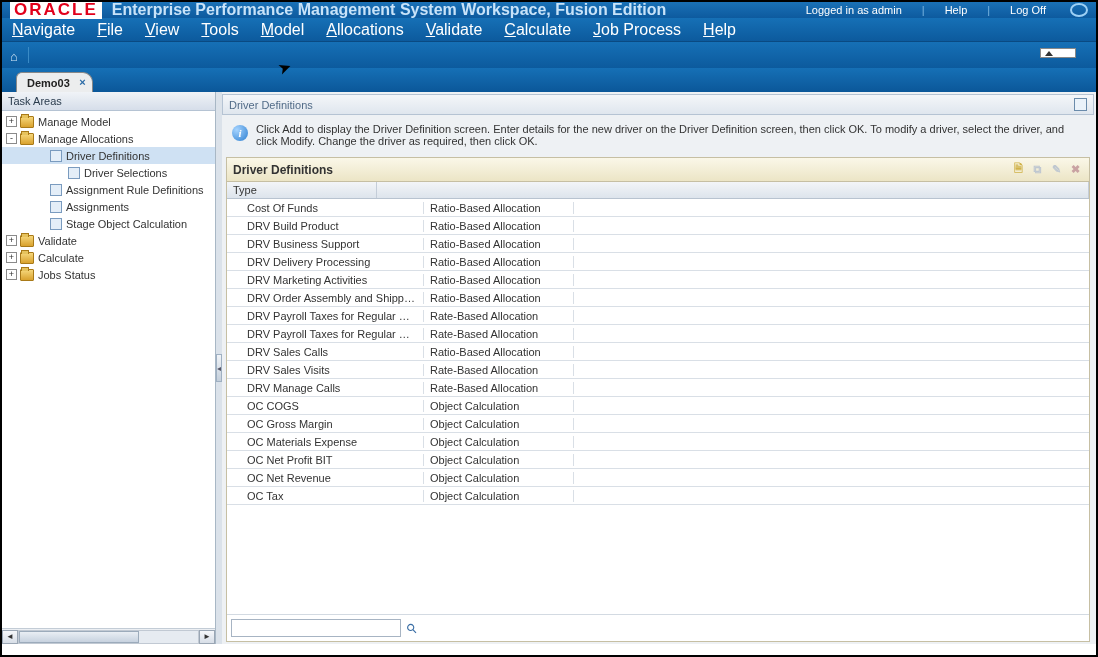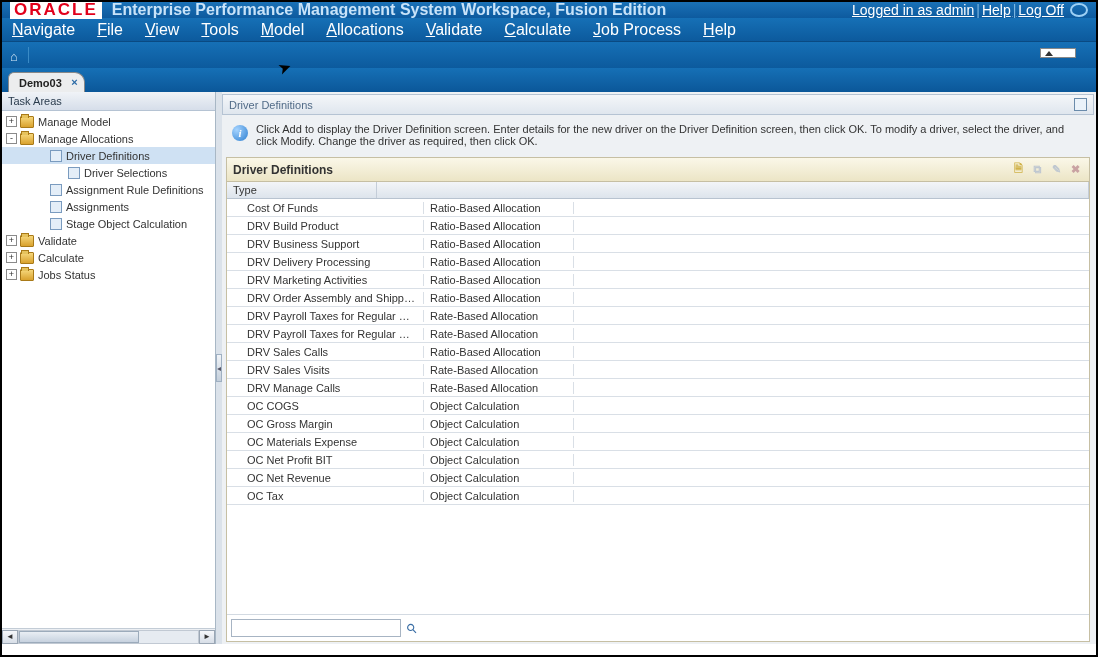--- a/index.html
+++ b/index.html
@@ -33,21 +33,21 @@
     margin-right: 10px;
     height: 18px;
     line-height: 18px;
   }
   .app-title {
     font-weight: bold;
     font-size: 16px;
     color: #c8e3f9;
     flex: 1;
   }
-  .header-right { display: flex; align-items: center; gap: 2px; font-size: 14px; text-decoration: underline; }
+  .header-right { display: flex; align-items: center; gap: 20px; font-size: 11px; }
   .header-right span { cursor: pointer; }
   .header-right .divider { color: #7ab5e0; }
   .power-icon {
     width: 18px; height: 14px;
     border: 2px solid #9dd0f5;
     border-radius: 50%;
     position: relative;
     margin-left: 4px;
   }
   .menubar {
@@ -94,21 +94,21 @@
     left: 4px; top: 2px;
     border-left: 4px solid transparent;
     border-right: 4px solid transparent;
     border-bottom: 5px solid #333;
   }
   .tabstrip {
     background: linear-gradient(to bottom, #1670b6, #0b5799);
     height: 24px;
     display: flex;
     align-items: flex-end;
-    padding-left: 6px;
+    padding-left: 14px;
   }
   .tab {
     background: #ecedee;
     border: 1px solid #888;
     border-bottom: none;
     border-radius: 6px 10px 0 0;
     height: 20px;
     padding: 0 22px 0 10px;
     font-size: 11px;
     display: flex;

